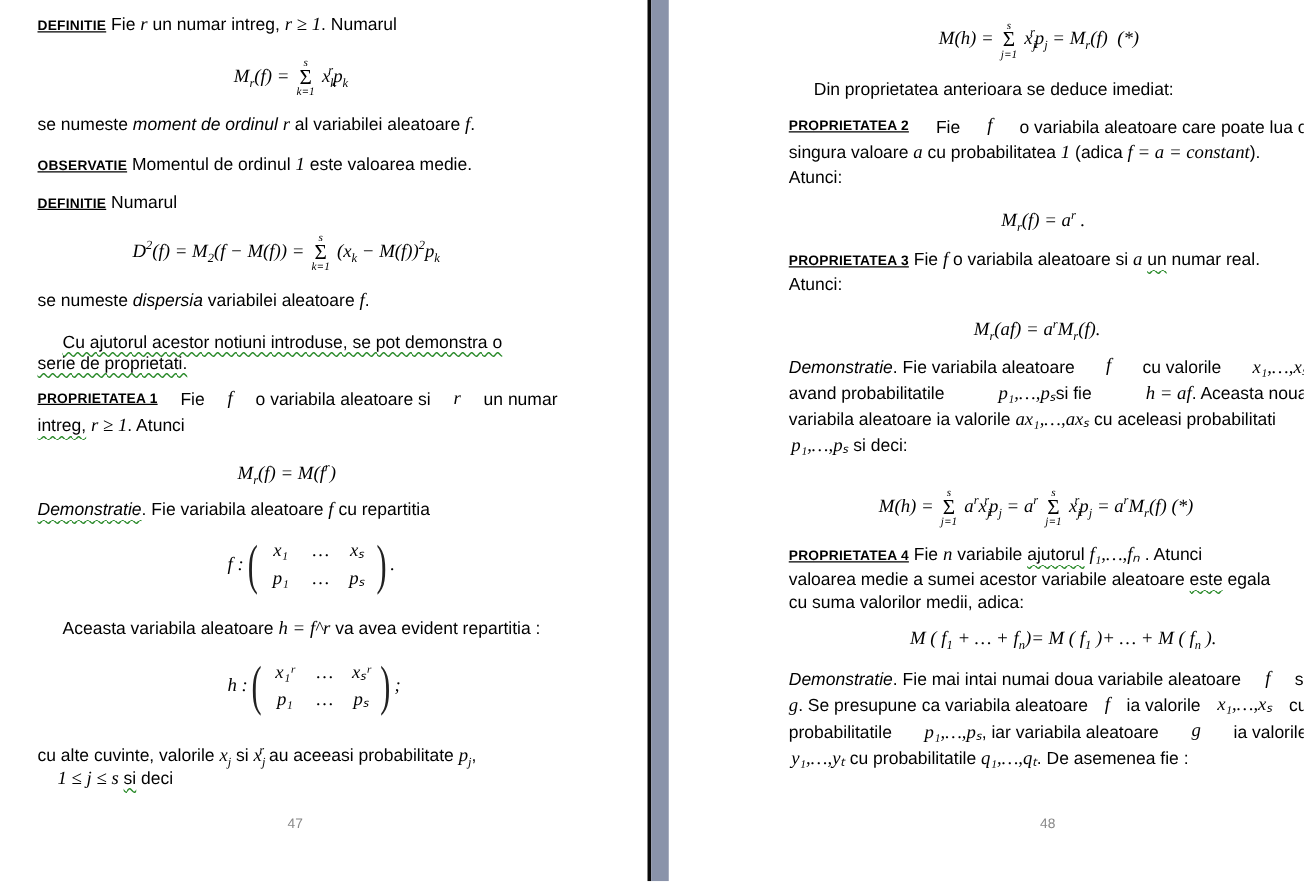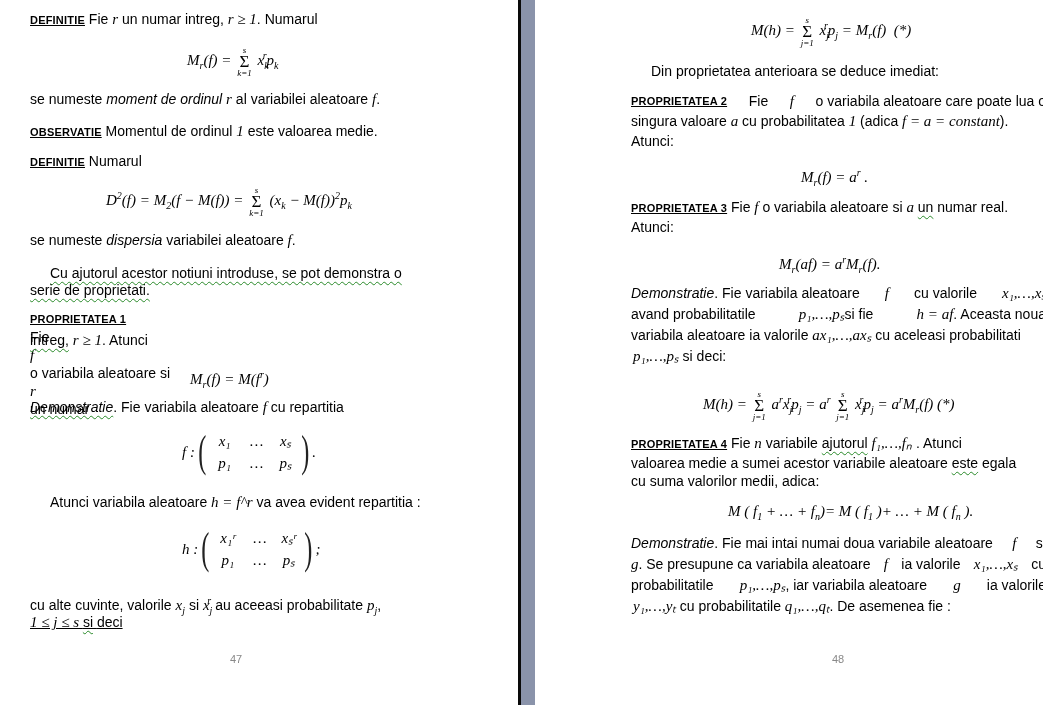--- a/index.html
+++ b/index.html
@@ -89,21 +89,21 @@
   <div class="line" style="left:30px; top:231px;">
     <span>se numeste</span>
     <span class="it">dispersia</span>
     <span>variabilei aleatoare</span>
     <span class="m">f</span><span>.</span>
   </div>
 
   <div class="line squig" style="left:50px; top:264px;">Cu ajutorul acestor notiuni introduse, se pot demonstra o</div>
   <div class="line squig" style="left:30px; top:281px;">serie de proprietati.</div>
 
-  <div class="line" style="left:30px; top:310px; width:416px; display:flex; justify-content:space-between;flex-direction:column;">
+  <div class="line" style="left:30px; top:310px; width:416px; display:flex; justify-content:space-between;">
     <span class="lbl">PROPRIETATEA 1</span>
     <span>Fie</span>
     <span class="m">f</span>
     <span>o variabila aleatoare si</span>
     <span class="m">r</span>
     <span>un numar</span>
   </div>
   <div class="line" style="left:30px; top:331px;">
     <span class="squig">intreg,</span>
     <span class="m">r ≥ 1</span><span>. Atunci</span>
@@ -130,21 +130,21 @@
         <span>p₁</span>
         <span class="mr">…</span>
         <span>pₛ</span>
       </span>
       <span class="paren">)</span>
       <span class="mr">.</span>
     </span>
   </div>
 
   <div class="line" style="left:50px; top:493px;">
-    <span>Atunci variabila aleatoare</span>
+    <span>Aceasta variabila aleatoare</span>
     <span class="m">h = f^r</span>
     <span>va avea evident repartitia :</span>
   </div>
 
   <div class="formula" style="left:182px; top:527px;">
     <span class="matrix">
       <span>h :</span>
       <span class="paren">(</span>
       <span class="mgrid">
         <span>x₁ʳ</span>
@@ -160,21 +160,21 @@
   </div>
 
   <div class="line" style="left:30px; top:592px;">
     <span>cu alte cuvinte, valorile</span>
     <span class="m">x<sub>j</sub></span>
     <span>si</span>
     <span class="m">x<sub>j</sub><sup style="margin-left:-5px;">r</sup></span>
     <span>au aceeasi probabilitate</span>
     <span class="m">p<sub>j</sub></span><span>,</span>
   </div>
-  <div class="line" style="left:30px; top:613px;text-decoration:underline;">
+  <div class="line" style="left:46px; top:613px;">
     <span class="m">1 ≤ j ≤ s</span>
     <span class="squig">si</span>
     <span>deci</span>
   </div>
 
   <div class="pagenum" style="left:230px; top:653px;">47</div>
 </div>
 
 <div class="divider-dark"></div>
 <div class="divider-gap"></div>

